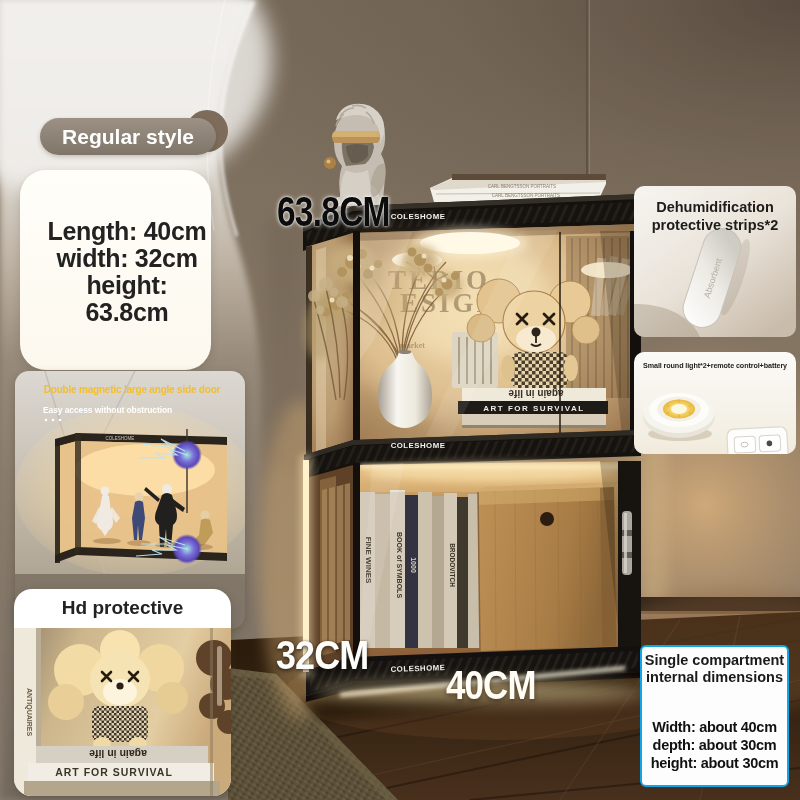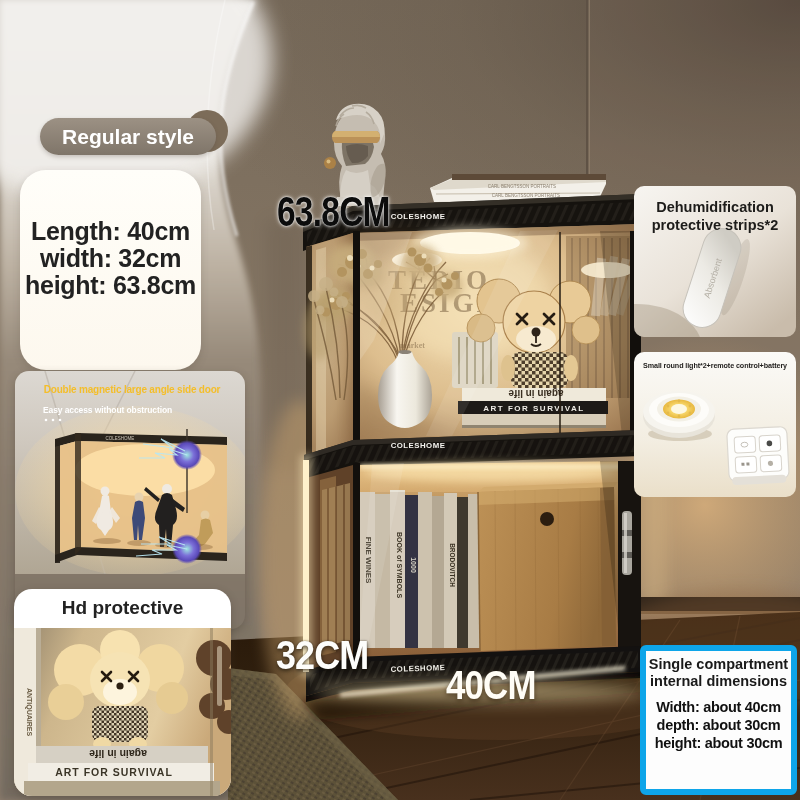--- a/index.html
+++ b/index.html
@@ -467,21 +467,21 @@
         <path d="M340 695 Q 480 682 625 668" stroke="#fff7dd" stroke-width="4" fill="none" opacity="0.9" filter="url(#soft2)"></path>
       </g>
     </g>
   </svg>
 
 
   <div class="abs" style="left:40px;top:118px;width:176px;height:37px;border-radius:20px;background:linear-gradient(180deg,#9c9184,#7f7569);box-shadow:0 2px 4px rgba(70,60,50,.25);display:flex;align-items:center;justify-content:center;">
     <span style="font-size:21px;font-weight:bold;color:#ffffff;">Regular style</span>
   </div>
 
-  <div class="abs" style="left:20px;top:170px;width:181px;height:200px;border-radius:26px;background:linear-gradient(180deg,#fffef9,#fdf8ee);box-shadow:0 3px 8px rgba(70,60,50,.2);">
+  <div class="abs" style="left:20px;top:170px;width:168px;height:200px;border-radius:26px;background:linear-gradient(180deg,#fffef9,#fdf8ee);box-shadow:0 3px 8px rgba(70,60,50,.2);padding-left:23px;">
     <div style="margin-top:48px;text-align:center;font-size:25px;line-height:27px;letter-spacing:-0.3px;font-weight:bold;color:#222222;">Length: 40cm<br>width: 32cm<br>height: 63.8cm</div>
   </div>
 
   <div class="abs" style="left:15px;top:371px;width:230px;height:258px;border-radius:14px;overflow:hidden;box-shadow:0 3px 8px rgba(60,50,40,.3);">
     <svg width="230" height="203" viewBox="0 0 230 203">
       <defs>
         <linearGradient id="promobg2" x1="0" y1="0" x2="0" y2="1">
           <stop offset="0" stop-color="#dcd8d2"></stop>
             <stop offset="0.35" stop-color="#cfc8be"></stop>
             <stop offset="1" stop-color="#b0a694"></stop>
@@ -656,21 +656,21 @@
         <rect x="27" y="73" width="102" height="38" rx="19" fill="url(#pillg)"></rect>
         <rect x="27" y="73" width="102" height="38" rx="19" fill="none" stroke="#c6c2ba" stroke-width="1"></rect>
         <text x="78" y="96" font-size="9" fill="#b4afa5" text-anchor="middle" font-family="Liberation Sans">Absorbent</text>
       </g>
 
       <text x="81" y="26" font-size="14.5" font-weight="bold" fill="#1d1c1a" text-anchor="middle" font-family="Liberation Sans">Dehumidification</text>
       <text x="81" y="44" font-size="14.5" font-weight="bold" fill="#1d1c1a" text-anchor="middle" font-family="Liberation Sans">protective strips*2</text>
     </svg>
   </div>
 
-  <div class="abs" style="left:634px;top:352px;width:162px;height:145px;border-radius:10px;overflow:hidden;">
+  <div class="abs" style="left:634px;top:352px;width:162px;height:102px;border-radius:10px;overflow:hidden;">
     <svg width="162" height="145" viewBox="0 0 162 145">
       <defs>
         <linearGradient id="lightbg" x1="0" y1="0" x2="0" y2="1">
           <stop offset="0" stop-color="#fbfaf7"></stop>
             <stop offset="0.6" stop-color="#f3eee2"></stop>
             <stop offset="1" stop-color="#eadfc9"></stop>
         </linearGradient>
         <radialGradient id="ledcore" cx="0.5" cy="0.5" r="0.5">
           <stop offset="0" stop-color="#fff7d2"></stop>
             <stop offset="0.55" stop-color="#f6d468"></stop>
@@ -712,17 +712,17 @@
         </g>
         <ellipse cx="111" cy="92" rx="3.4" ry="2.4" fill="#fff" stroke="#b9b4aa" stroke-width="0.8"></ellipse>
         <circle cx="136" cy="92" r="2.8" fill="#4a4a48"></circle>
         <rect x="107" y="110" width="3" height="3" fill="#9a958c"></rect>
           <rect x="112" y="110" width="3" height="3" fill="#9a958c"></rect>
         <circle cx="136" cy="112" r="2.6" fill="#b5b0a6"></circle>
       </g>
     </svg>
   </div>
 
-  <div class="abs" style="left:640px;top:645px;width:145px;height:138px;background:#fdfdfd;border:6px solid #0ea5e9;border-radius:6px;">
+  <div class="abs" style="left:640px;top:645px;width:145px;height:138px;background:#fdfdfd;border:2px solid #0ea5e9;border-radius:6px;">
     <div style="margin-top:5px;text-align:center;font-size:14.5px;line-height:17px;font-weight:bold;color:#1a1a1a;">Single compartment<br>internal dimensions</div>
-    <div style="margin-top:8px;text-align:center;font-size:14.5px;line-height:18px;font-weight:bold;color:#111;letter-spacing:-0.3px;">Width: about 40cm<br>depth: about 30cm<br>height: about 30cm</div>
+    <div style="margin-top:32px;text-align:center;font-size:14.5px;line-height:18px;font-weight:bold;color:#111;letter-spacing:-0.3px;">Width: about 40cm<br>depth: about 30cm<br>height: about 30cm</div>
   </div>
 </div>
 
 </body></html>

